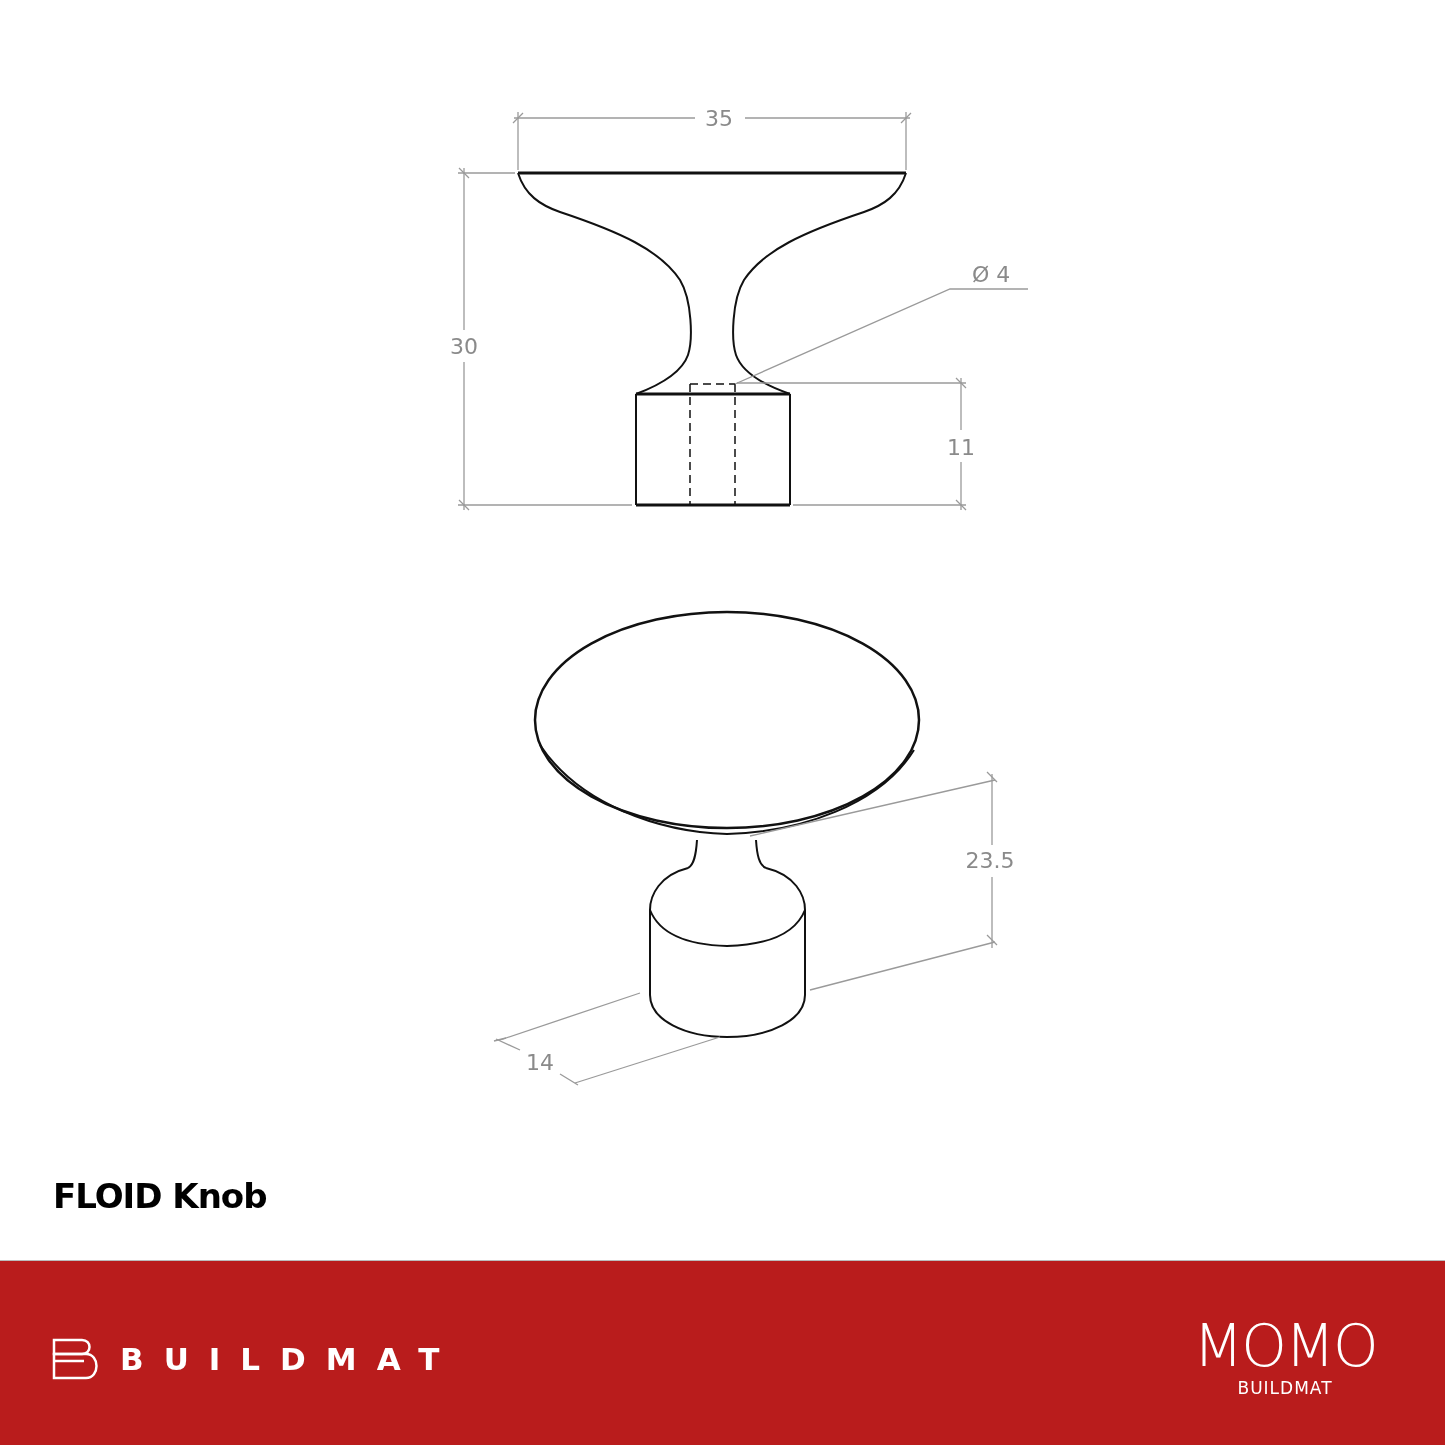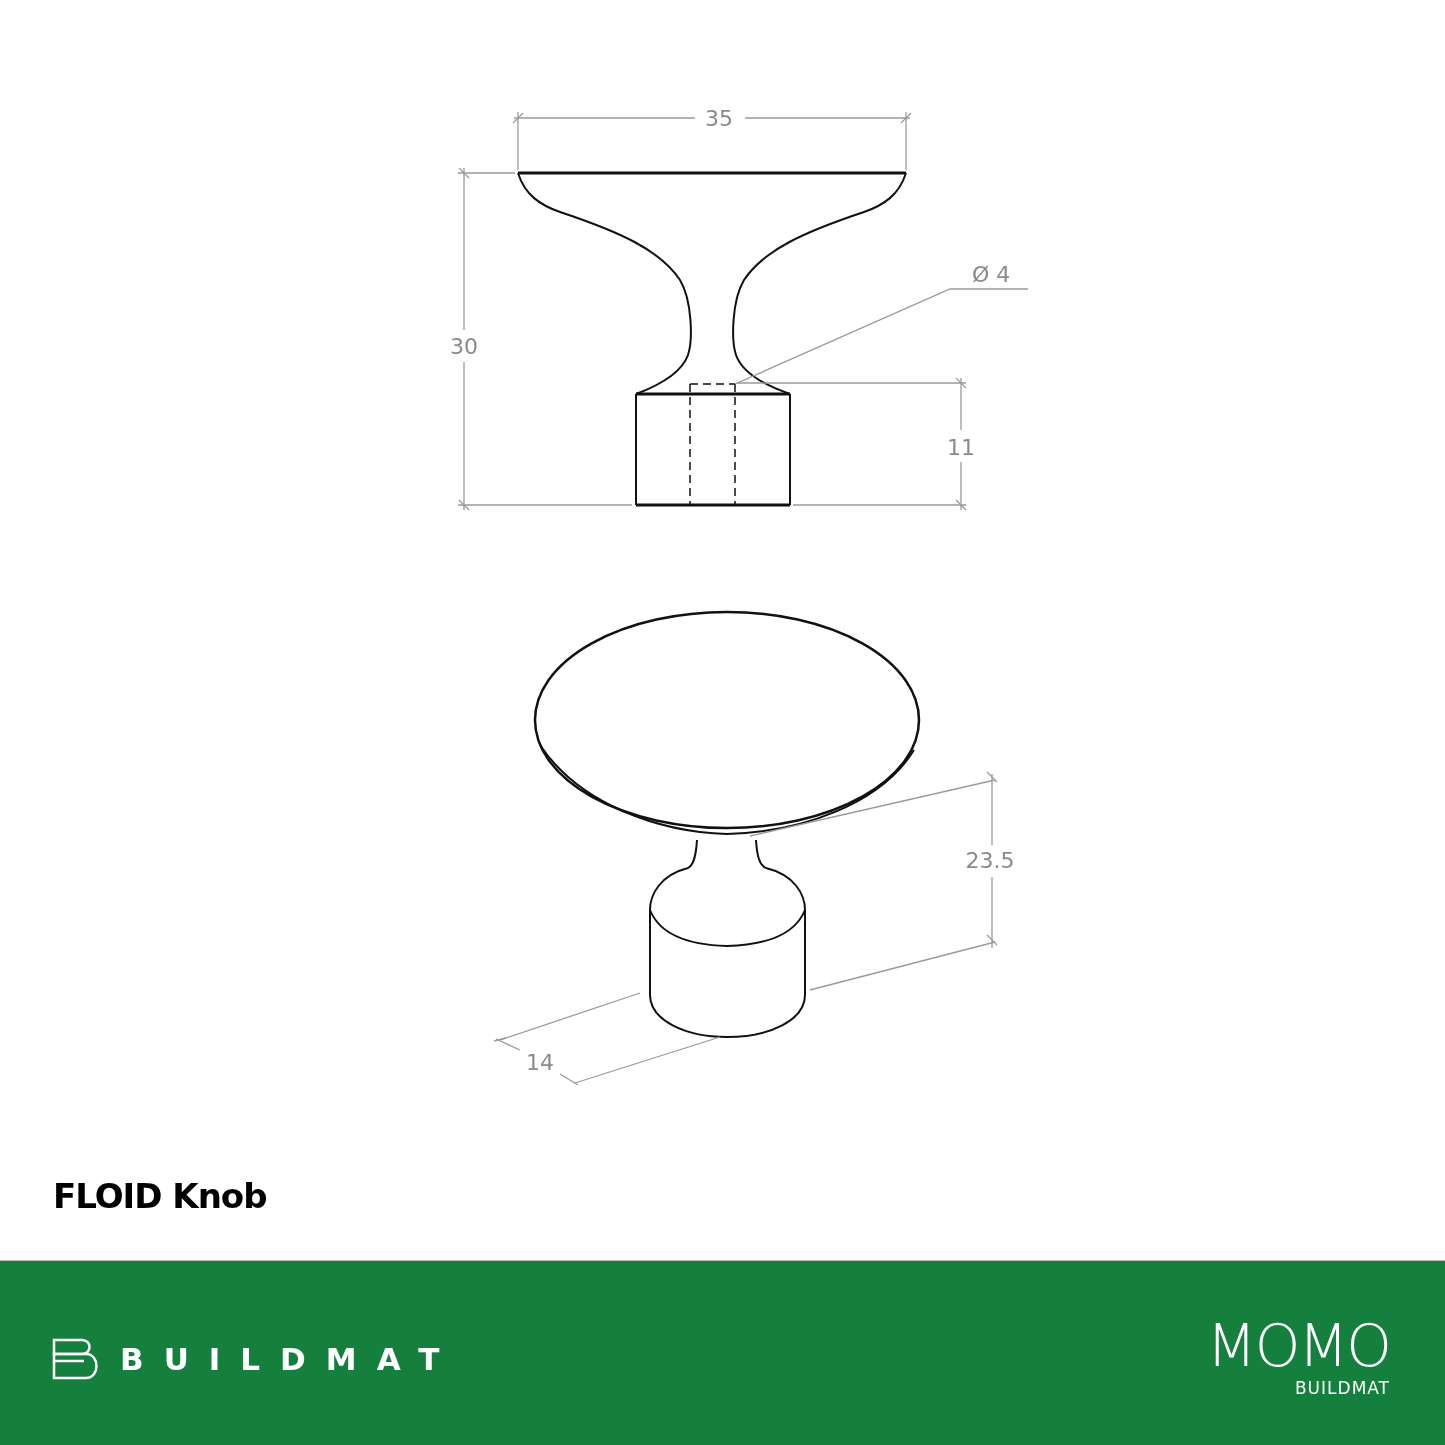--- a/index.html
+++ b/index.html
@@ -1,23 +1,23 @@
 <!DOCTYPE html>
 <html><head>
 <meta charset="utf-8">
 <style>
   html, body { margin:0; padding:0; background:#ffffff; }
   body { width:1445px; height:1445px; position:relative; overflow:hidden; font-family:"Liberation Sans", sans-serif; }
   #drawing { position:absolute; left:0; top:0; width:1445px; height:1260px; }
   .dim-text { font-family:"DejaVu Sans", sans-serif; font-size:22px; fill:#8a8a8a; }
   .title { position:absolute; left:53px; top:1176px; font-family:"DejaVu Sans", sans-serif; font-weight:bold; font-size:34px; color:#000; letter-spacing:-1px; margin:0; }
-  .footer { position:absolute; left:0; top:1260px; width:1445px; height:185px; background:#15803d; border-top:1px solid #bbb; }
+  .footer { position:absolute; left:0; top:1260px; width:1445px; height:185px; background:#b91c1c; border-top:1px solid #bbb; }
   .buildmat { position:absolute; left:50px; top:76px; display:flex; align-items:center; }
   .buildmat-word { color:#fff; font-family:"DejaVu Sans", sans-serif; font-weight:bold; font-size:31px; letter-spacing:20px; margin-left:18px; }
-  .momo { position:absolute; left:1180px; top:55px; width:210px; text-align:right; color:#fff; }
+  .momo { position:absolute; left:1180px; top:55px; width:210px; text-align:center; color:#fff; }
   .momo-word { font-family:"DejaVu Sans", sans-serif; font-weight:200; font-size:58px; letter-spacing:-2px; line-height:60px; display:block; font-stretch:condensed; }
   .momo-sub { font-family:"DejaVu Sans", sans-serif; font-size:17px; letter-spacing:1px; display:block; margin-top:2px; }
 </style>
 </head>
 <body>
 
 <svg id="drawing" viewBox="0 0 1445 1260" xmlns="http://www.w3.org/2000/svg">
 
   <g fill="none" stroke="#111" stroke-width="2">
 

